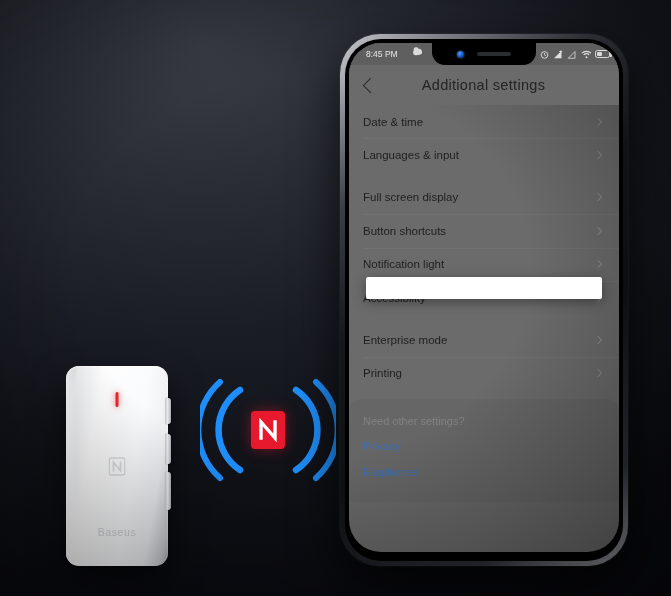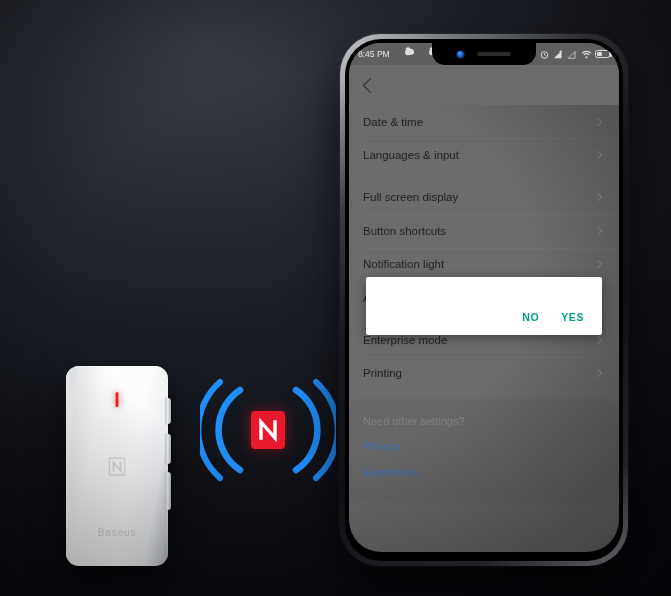--- a/index.html
+++ b/index.html
@@ -62,21 +62,21 @@
 
   
   #statusbar {
     position:relative; height:22px; z-index:30;
     background:#5f5f5f;
     display:flex; align-items:center; justify-content:space-between;
     padding:0 9px;
     color:#e8e8e8;
     font-size:8.5px;
   }
-  #sb-left { display:flex; gap:15px; }
+  #sb-left { display:flex; gap:15px;margin-left:8px; }
   #sb-right { display:flex; align-items:center; gap:3.5px; }
   .sb-ico { display:inline-block; opacity:.92; }
   .cloud-ico {
     width:9px; height:6px; background:#dcdcdc; border-radius:4px 4px 3px 3px;
     position:relative; transform:rotate(-8deg);
   }
   .cloud-ico::before {
     content:""; position:absolute; left:1px; top:-2.4px;
     width:5px; height:5px; border-radius:50%; background:#dcdcdc;
   }
@@ -287,20 +287,21 @@
               <path d="M1 4.2 A 9 9 0 0 1 13 4.2" fill="none" stroke="#e0e0e0" stroke-width="1.5"></path>
               <path d="M3.3 6.6 A 5.5 5.5 0 0 1 10.7 6.6" fill="none" stroke="#e0e0e0" stroke-width="1.5"></path>
               <circle cx="7" cy="9.6" r="1.3" fill="#e0e0e0"></circle>
             </svg>
             <span class="batt"></span>
           </div>
         </div>
 
         <div id="titlebar">
           <div id="back-chevron"></div>
+          <div id="page-title">Additional  settings</div>
         </div>
 
         <div id="list">
 
           <div class="grp">
             <div class="row">
               <span class="row-label">Date &amp; time</span>
               <span class="chev"></span>
             </div>
             <div class="row">
@@ -340,24 +341,20 @@
           </div>
 
           <div id="footer-card">
             <div id="footer-q">Need other settings?</div>
             <div class="footer-link">Privacy</div>
             <div class="footer-link">Earphones</div>
           </div>
         </div>
 
         <div id="dialog">
-          <div id="dialog-actions">
-            <span class="dlg-btn">NO</span>
-            <span class="dlg-btn">YES</span>
-          </div>
         </div>
 
       </div>
     </div>
   </div>
 
   <div id="scene-vignette"></div>
 </div>
 
 </body></html>

